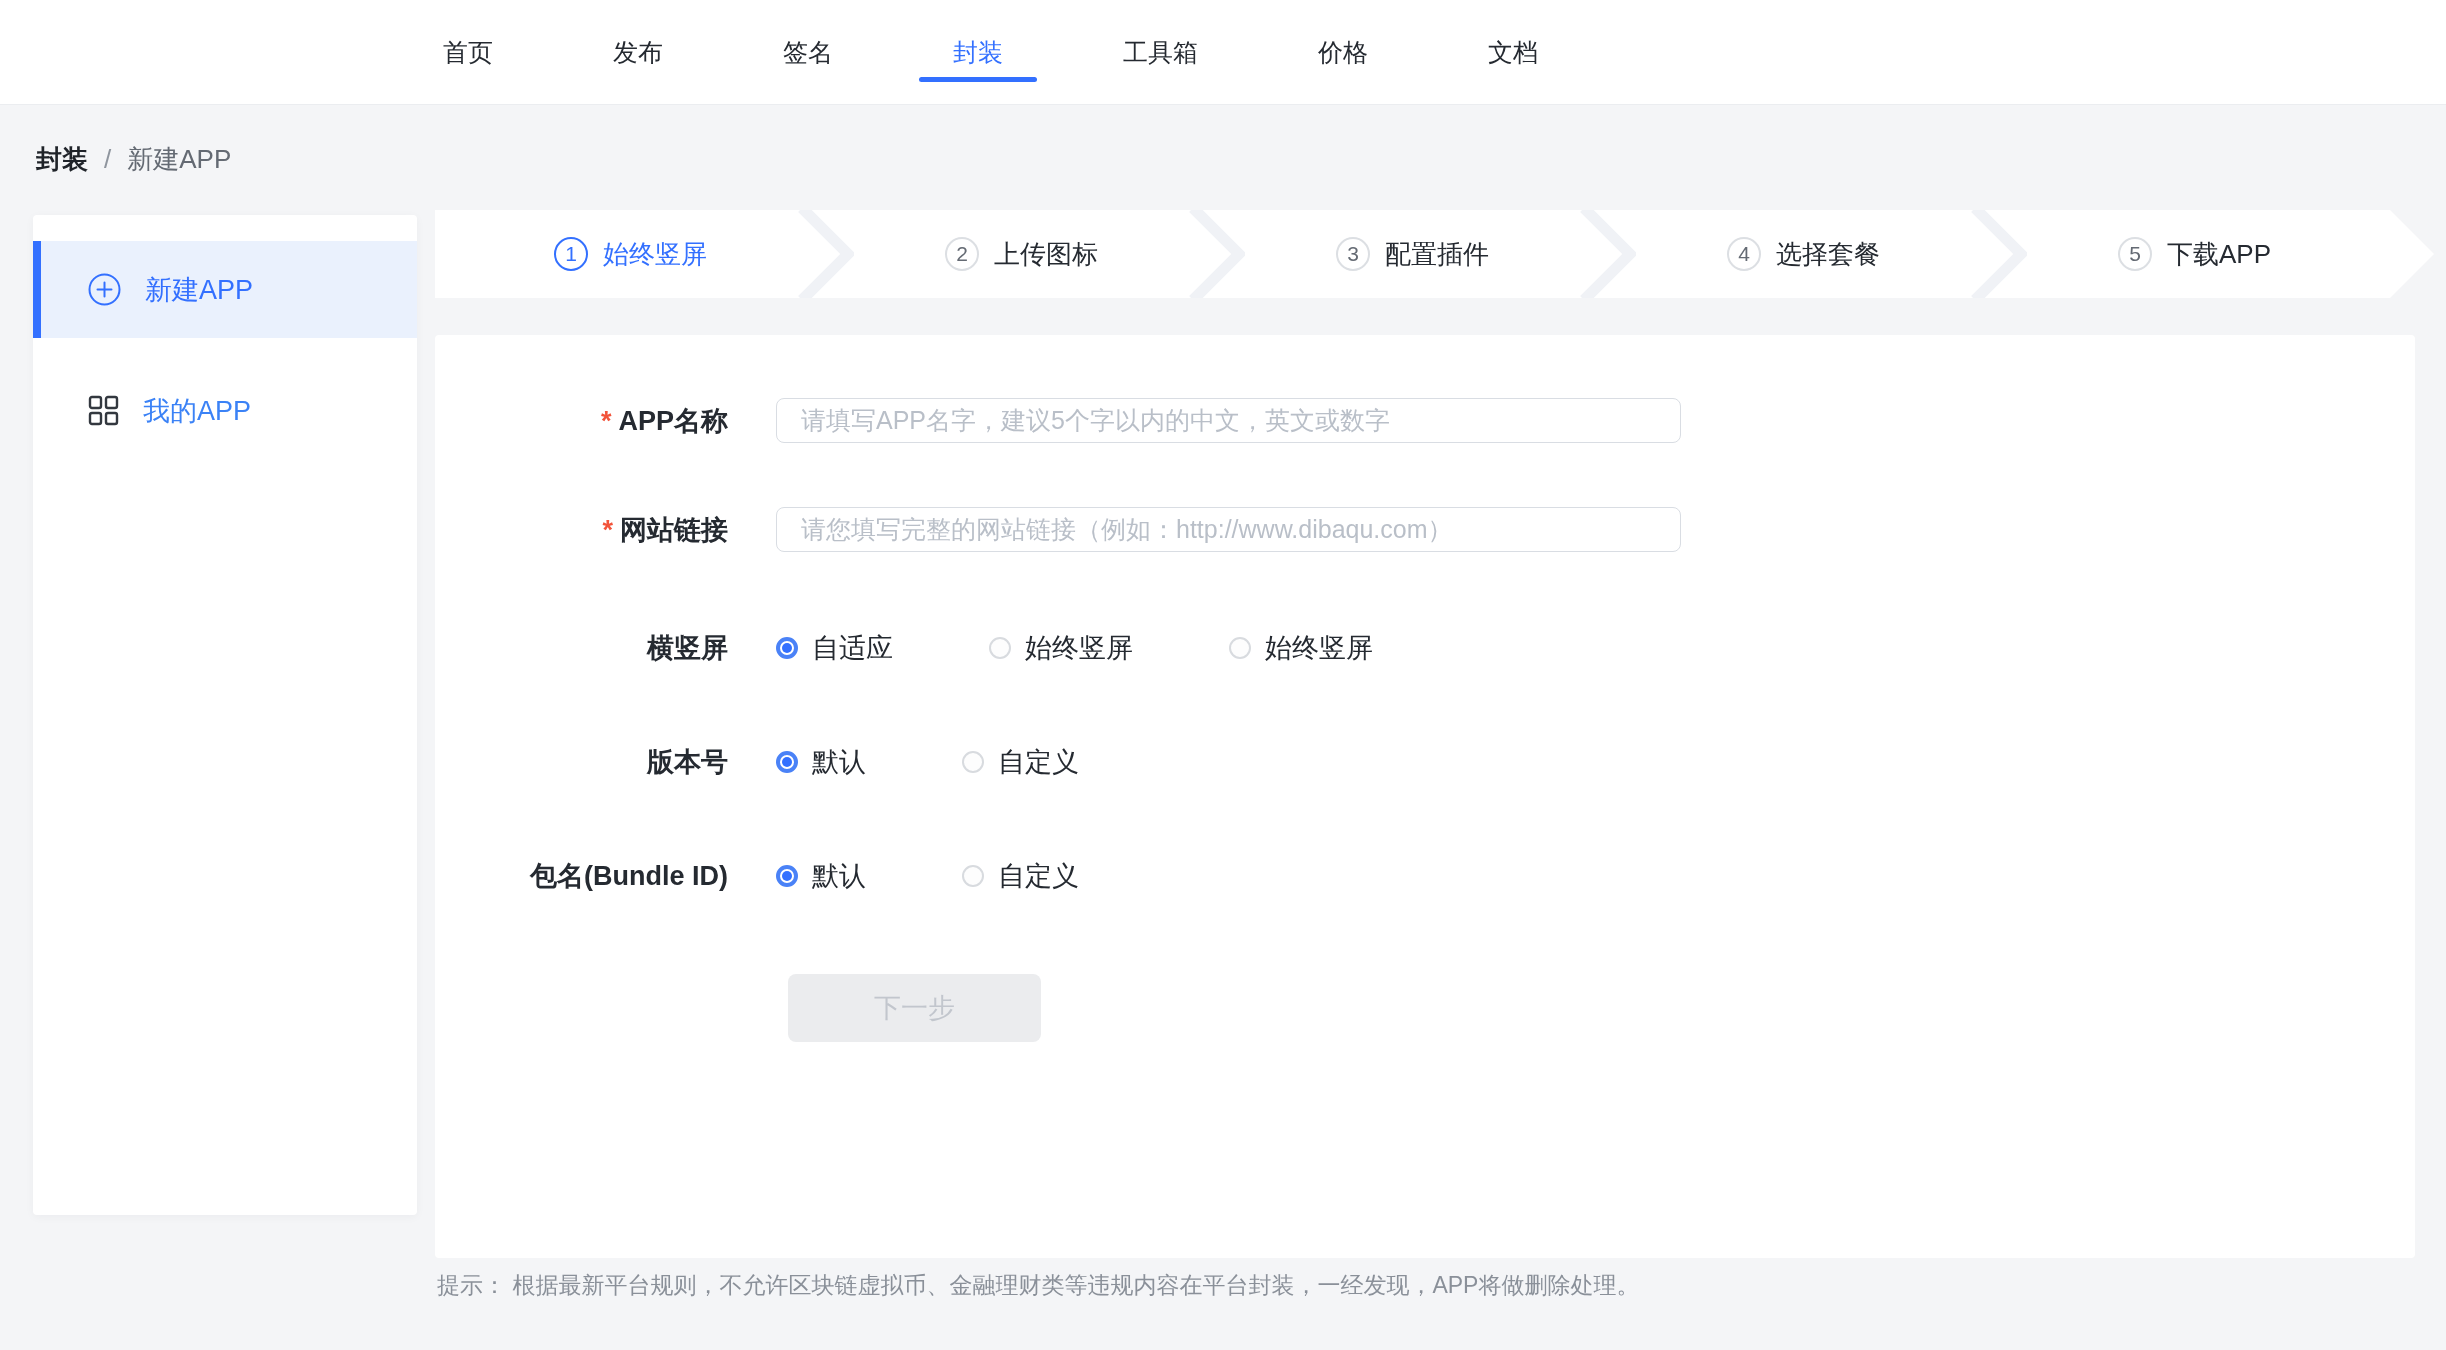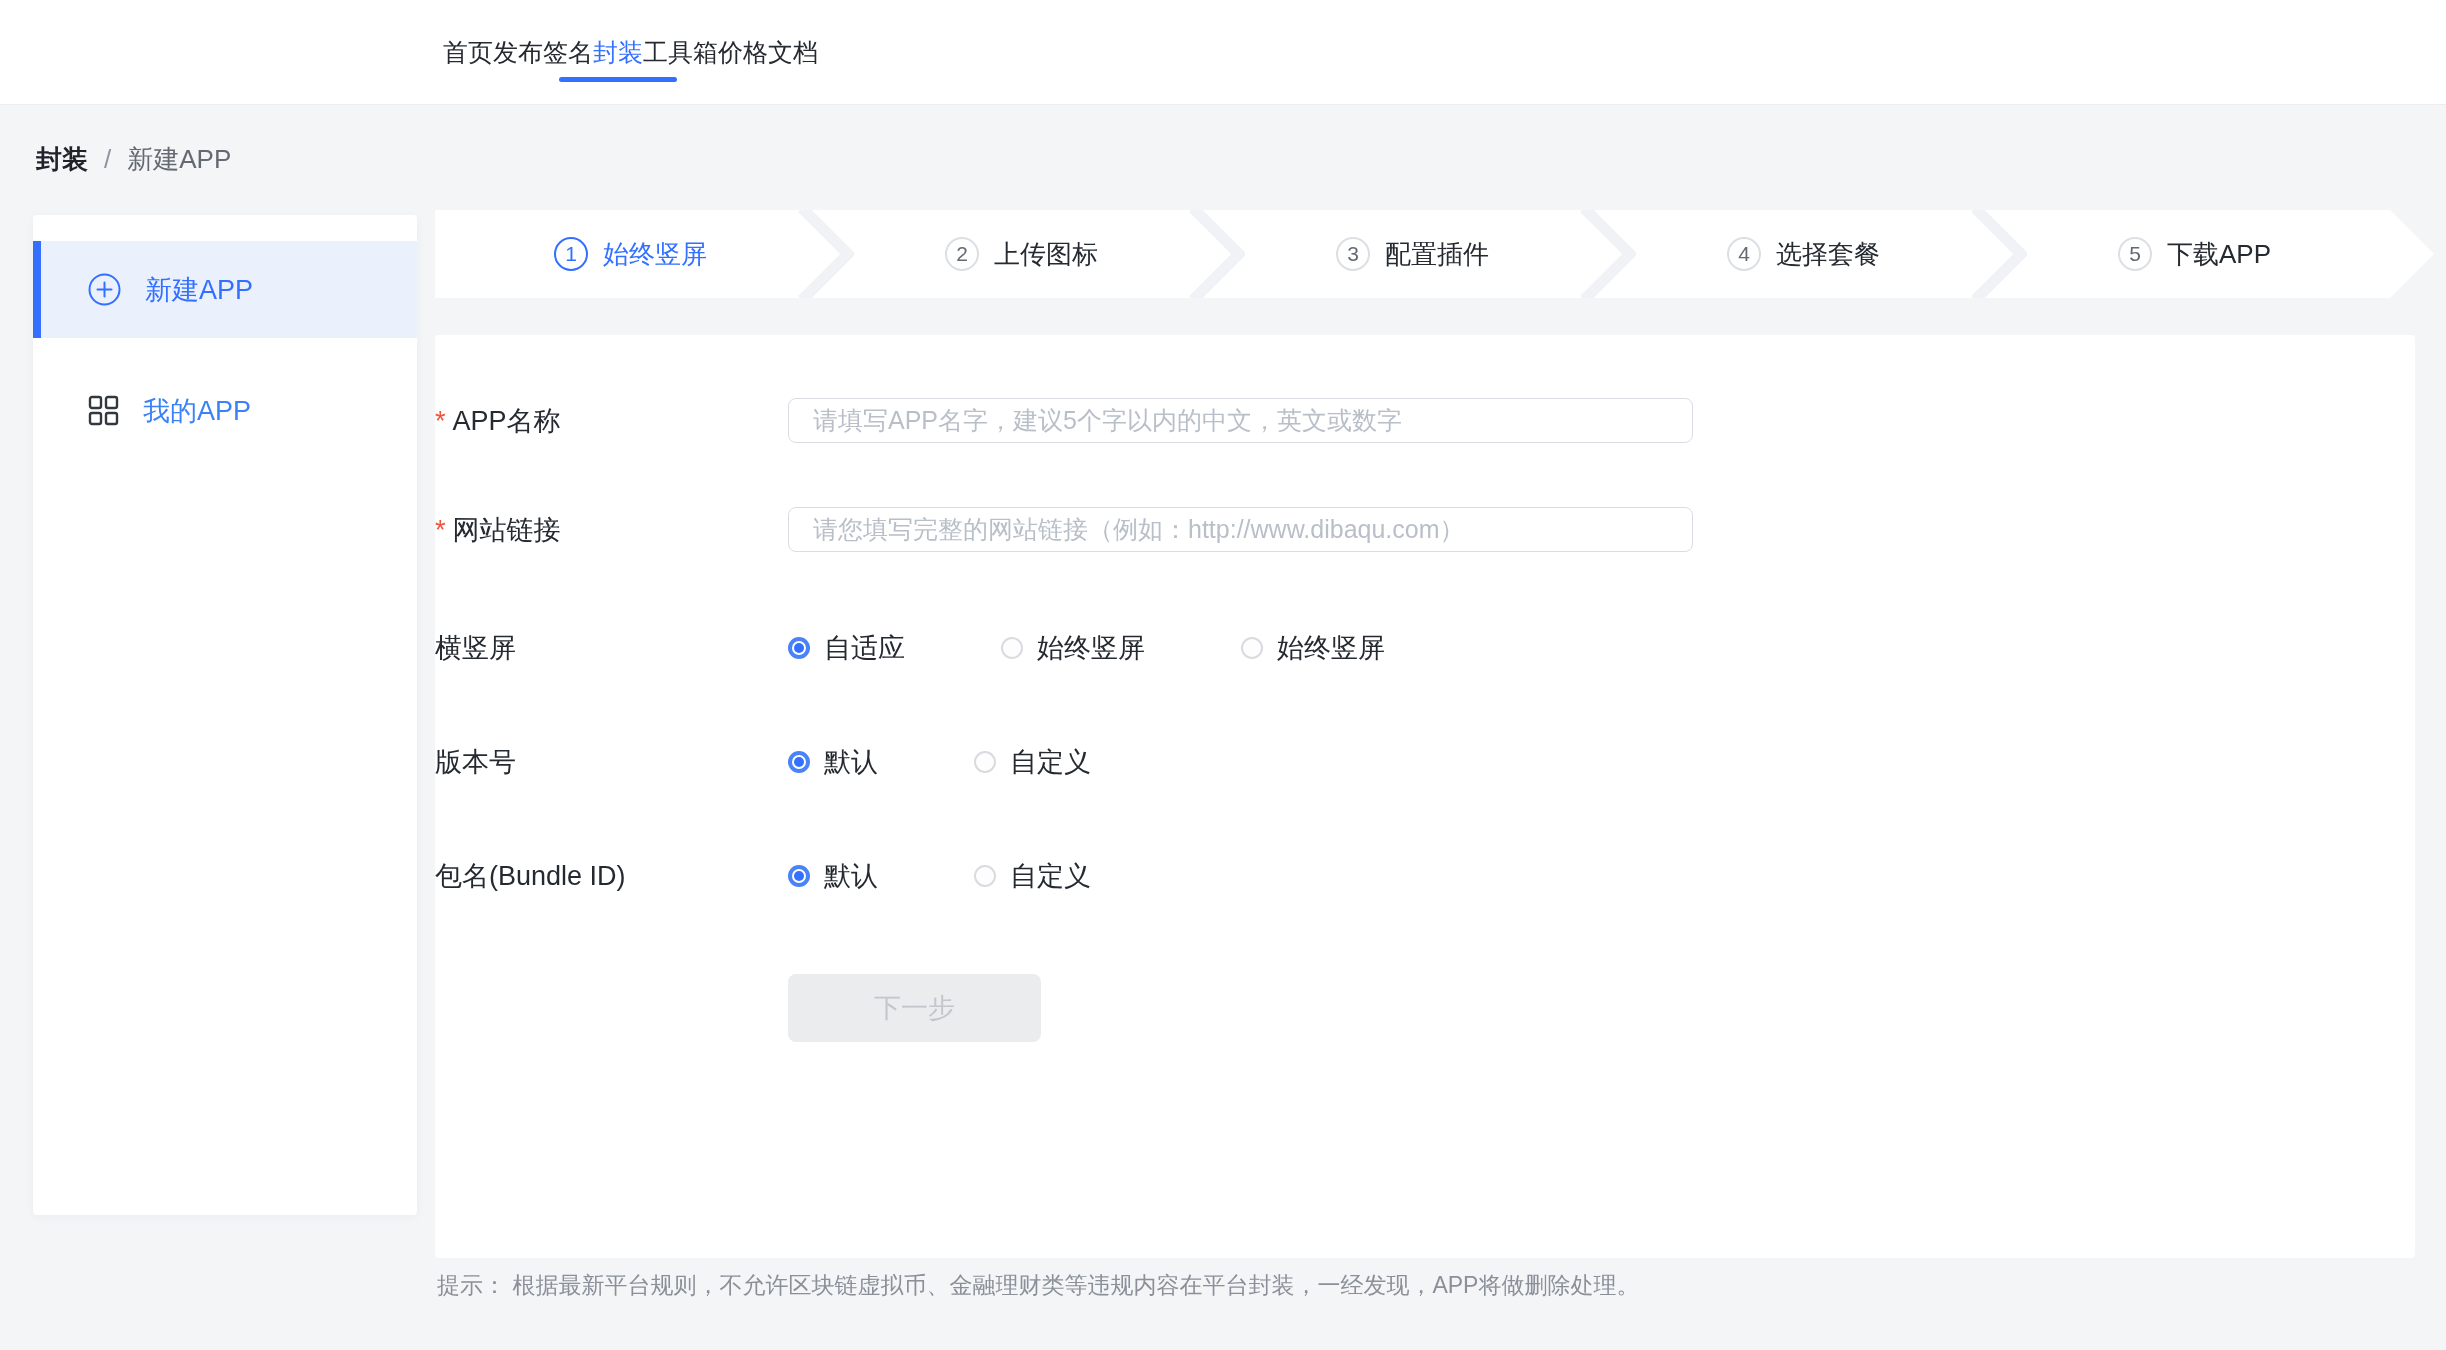--- a/index.html
+++ b/index.html
@@ -16,21 +16,21 @@
   .header {
     position: absolute; top: 0; left: 0;
     width: 2446px; height: 105px;
     background: #FFFFFF;
     border-bottom: 1px solid #EBEDF0;
     z-index: 5;
   }
   .nav {
     height: 100%;
     display: flex; align-items: center;
-    padding-left: 443px; 
+    padding-left: 443px; gap: 120px;
   }
   .nav-item {
     position: relative;
     font-size: 25px; color: #252A31;
     height: 100%; display: flex; align-items: center;
     cursor: pointer; white-space: nowrap;
   }
   .nav-item.active { color: #3370FF; }
   .nav-item.active::after {
     content: "";
@@ -113,24 +113,25 @@
     width: 1980px; height: 923px;
     background: #FFFFFF; border-radius: 4px;
     padding-top: 63px;
   }
   .form-row { display: flex; align-items: center; }
   .row-gap-lg { margin-bottom: 64px; }
   .row-gap-xl { margin-bottom: 76px; }
   .row-gap-md { margin-bottom: 74px; }
   .form-label {
     width: 293px; flex: 0 0 auto;
-    text-align: left;
+    text-align: right;
     font-size: 27px; color: #252A31;
-    margin-right: 60px;
+    margin-right: 48px;
     white-space: nowrap;
+    font-weight: bold;
   }
   .required-mark { color: #F2533A; margin-right: 7px; font-size: 27px; }
   .text-input {
     width: 905px; height: 45px;
     border: 1px solid #D9DDE3; border-radius: 8px;
     padding: 0 24px;
     font-size: 25px; color: #7f1d1d;
     font-family: "Liberation Sans", "DejaVu Sans", sans-serif;
     outline: none; background: #FFFFFF;
   }

